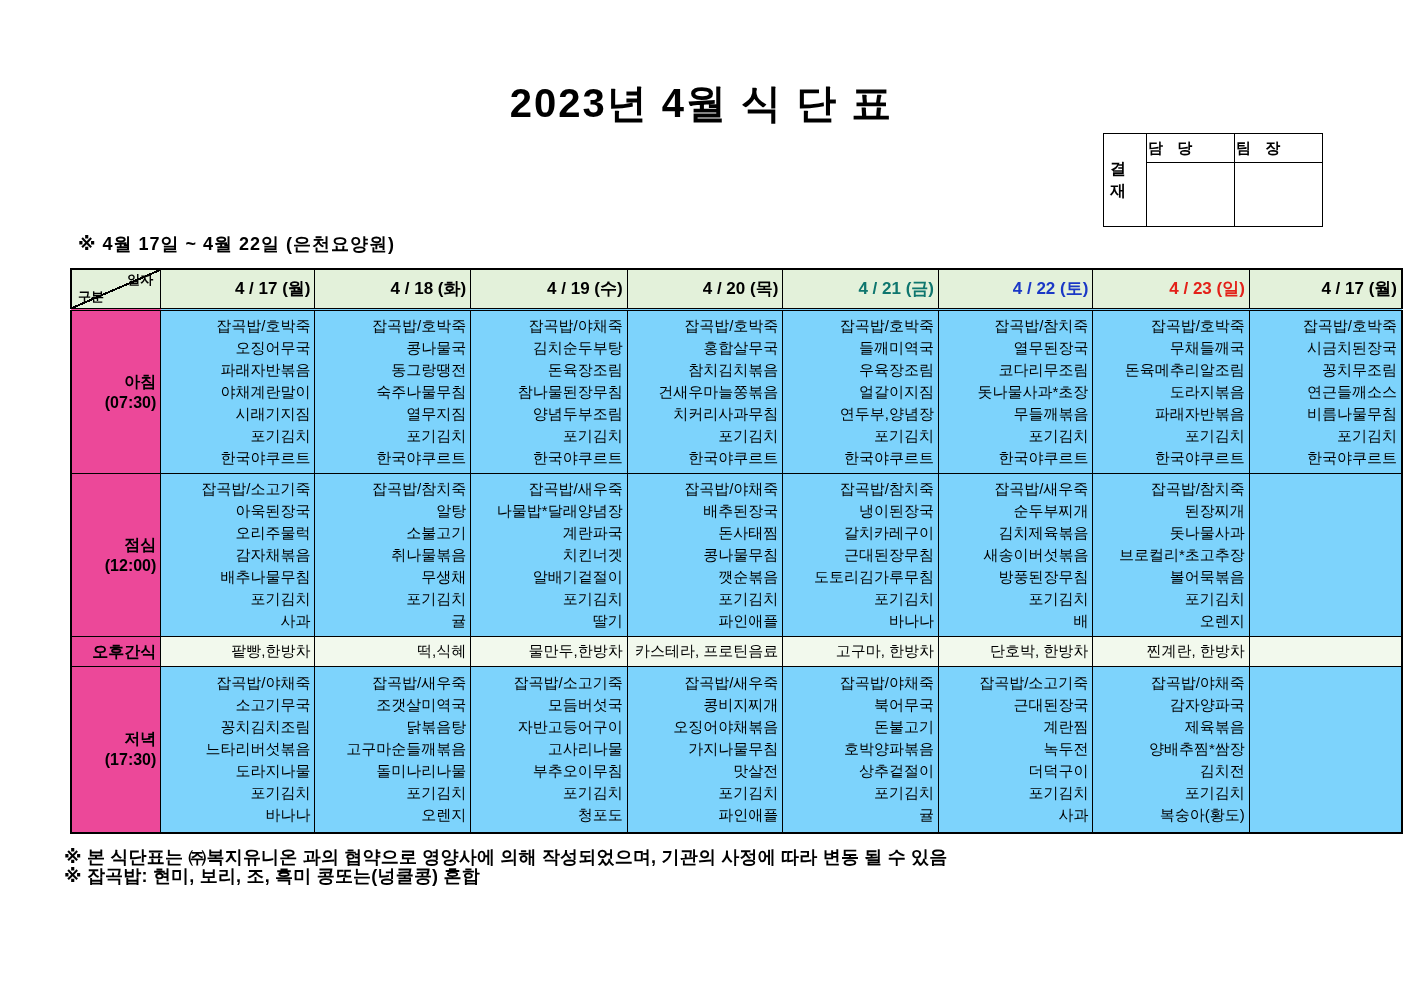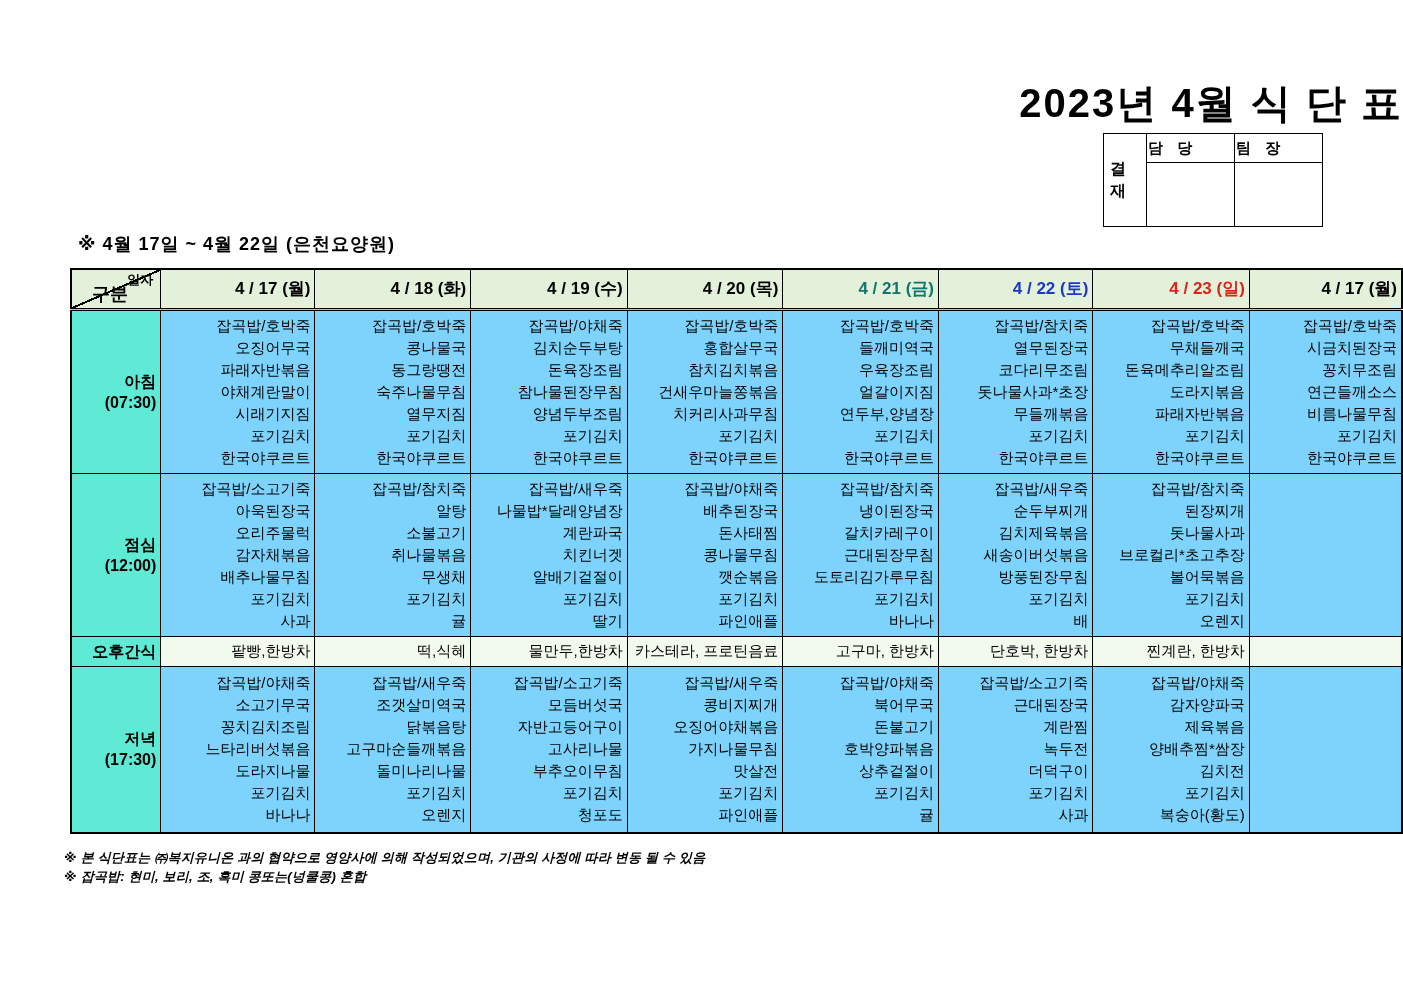--- a/index.html
+++ b/index.html
@@ -1,21 +1,21 @@
 <!DOCTYPE html>
 <html><head>
 <meta charset="utf-8">
 <style>
   html,body{margin:0;padding:0;}
   body{
     width:1403px;height:992px;position:relative;background:#ffffff;
     font-family:"Liberation Sans","DejaVu Sans",sans-serif;color:#000;
   }
   .title{
-    position:absolute;left:0;right:0;top:76px;text-align:right;
+    position:absolute;left:0;right:0;top:76px;text-align:center;
     font-size:40px;font-weight:bold;letter-spacing:2px;
   }
   
   .approval{
     position:absolute;left:1103px;top:133px;border-collapse:collapse;
   }
   .approval td{border:1.5px solid #000;vertical-align:middle;}
   .ap-label{width:30px;font-size:16px;font-weight:bold;padding:0 6px;}
   .ap-label div{line-height:22px;}
   .ap-head{width:85px;height:26px;font-size:15px;font-weight:bold;letter-spacing:5px;}
@@ -32,34 +32,33 @@
   .menu thead tr{height:40px;}
   .menu thead th{background:#e3f1da;font-size:17px;font-weight:bold;border-bottom:3px double #000;}
   .col-label{width:85px;}
   .col-day{width:151px;}
   .corner{position:relative;}
   .corner .diag{
     position:absolute;inset:0;
     background:linear-gradient(to bottom right,transparent calc(50% - 1px),#000 calc(50% - 1px),#000 calc(50% + 1px),transparent calc(50% + 1px));
   }
   .corner .ct{position:absolute;top:1px;right:7px;font-size:13px;font-weight:bold;}
-  .corner .cb{position:absolute;bottom:2px;left:20px;font-size:18px;font-weight:bold;}
-  .rowlabel{background:#5eead4;font-size:16px;font-weight:bold;line-height:21px;}
+  .corner .cb{position:absolute;bottom:2px;left:6px;font-size:13px;font-weight:bold;}
+  .rowlabel{background:#ec4899;font-size:16px;font-weight:bold;line-height:21px;}
   .row-0{height:157px;}
   .row-1{height:24px;}
   .row-2{height:159px;}
   .row-3{height:26px;}
   .row-4{height:167px;}
   .menu td{font-size:15px;background:#7dd3fc;}
   .menu td .item{line-height:22px;white-space:nowrap;}
   .menu tr.snack td{background:#f2f9ed;}
   .notes{
-    position:absolute;left:64px;top:848px;font-size:13px;font-weight:bold;line-height:19px;
+    position:absolute;left:64px;top:848px;font-size:18px;font-weight:bold;line-height:19px;
     letter-spacing:0.2px;
-    font-style:italic;
   }
 </style>
 </head>
 <body>
 
 <div class="title">2023년 4월 식 단 표</div>
 
 <table class="approval">
   <tbody>
     <tr>

